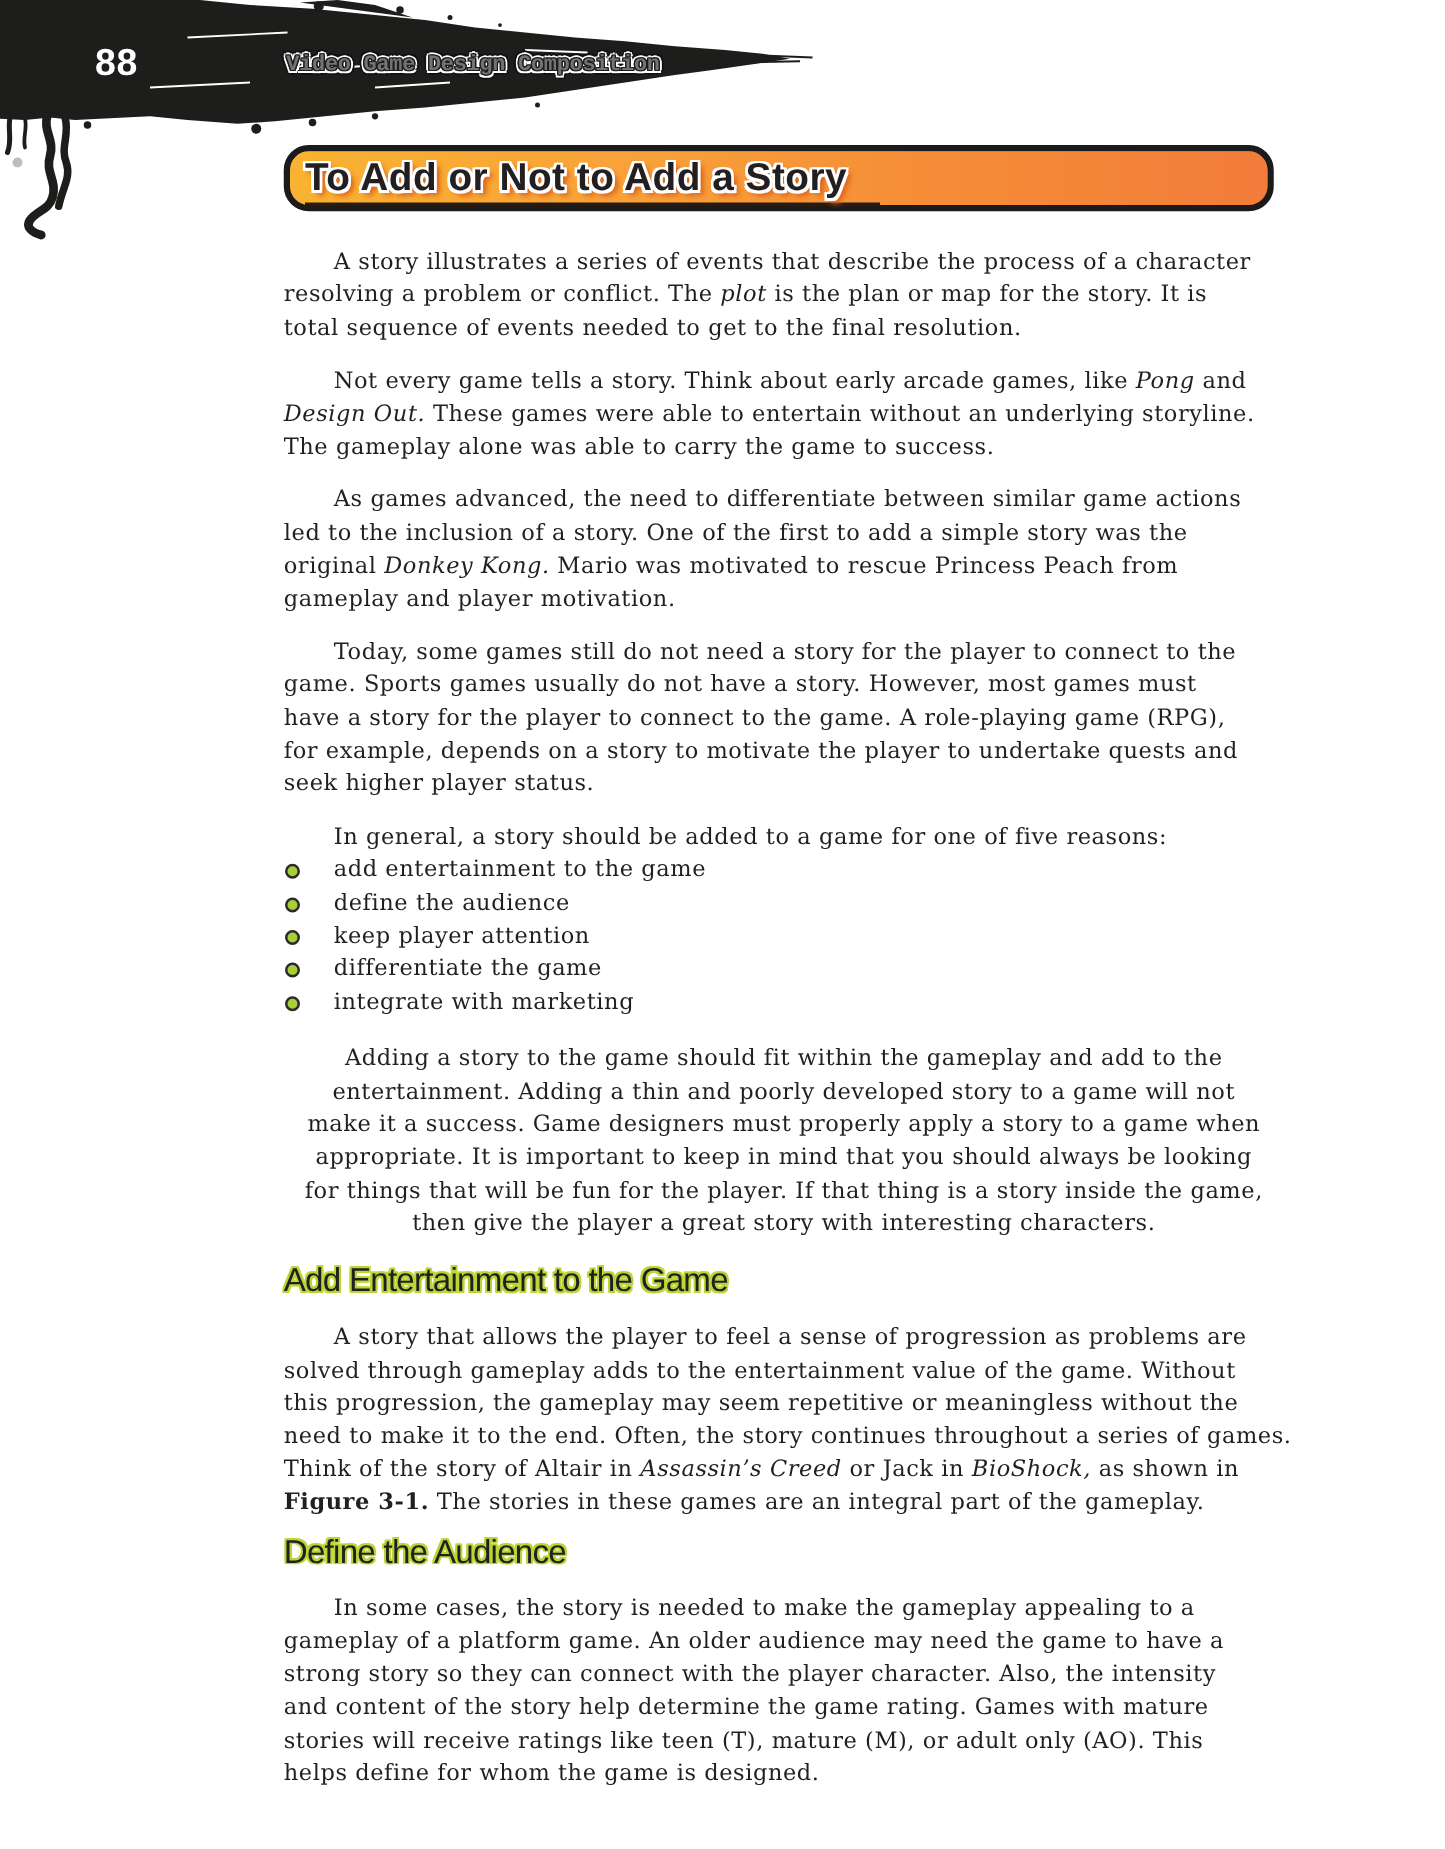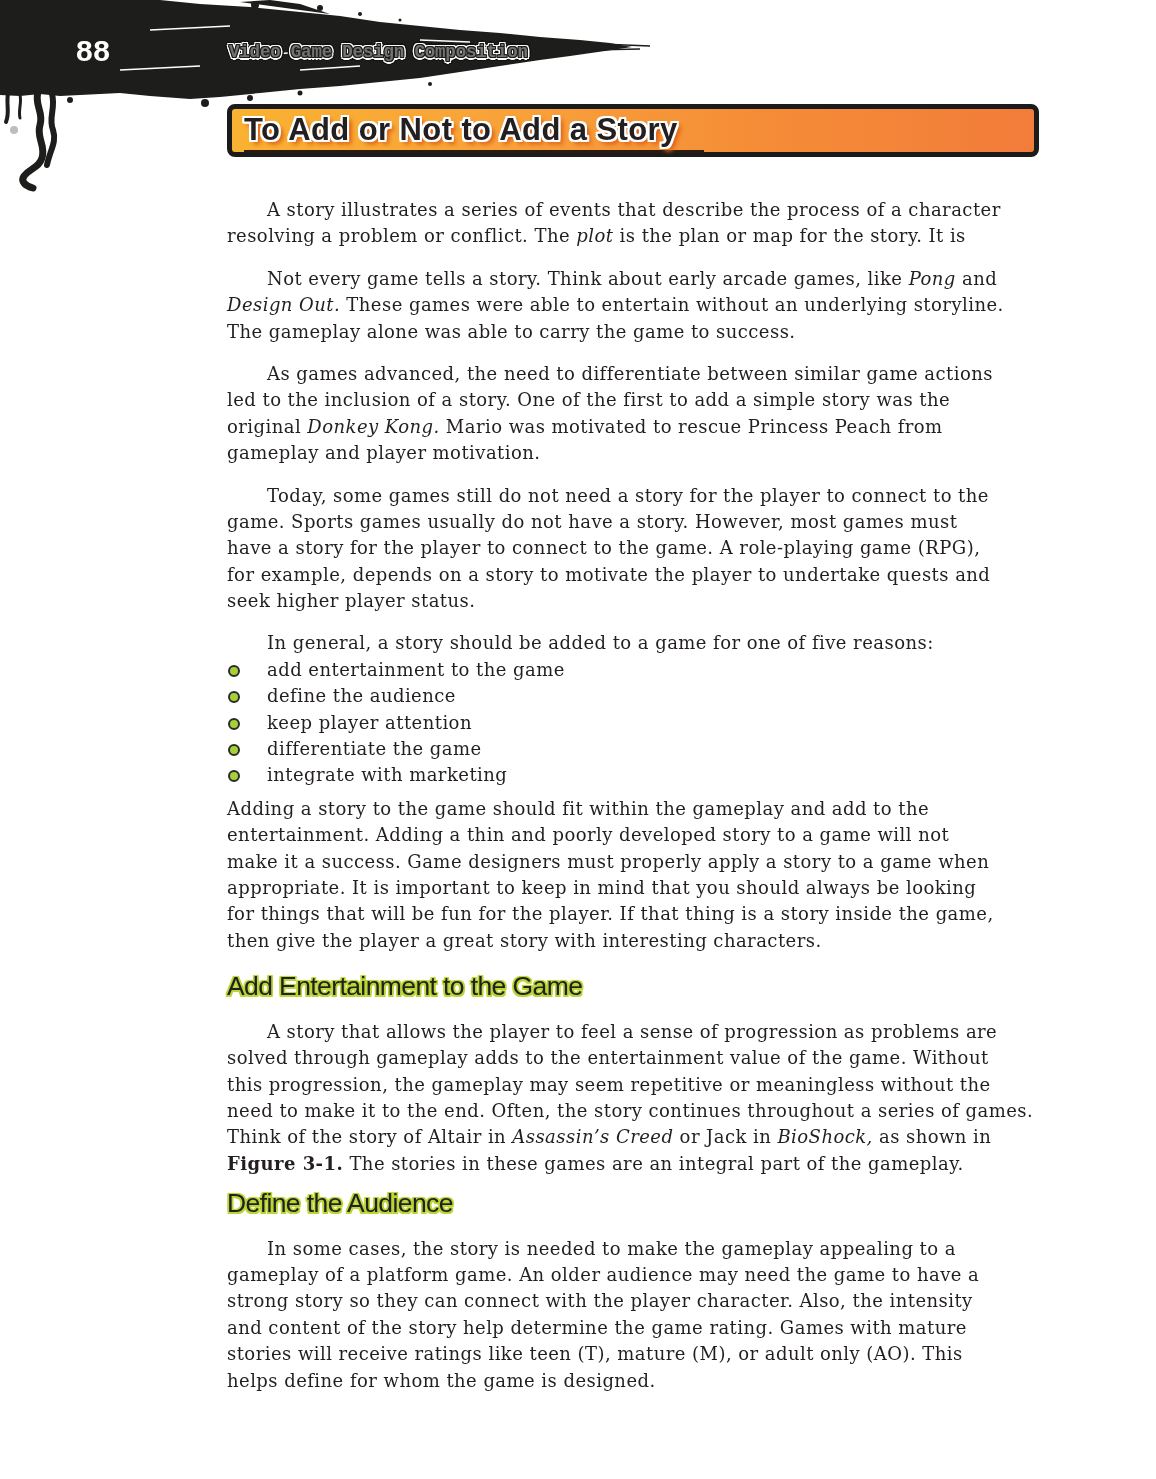--- a/index.html
+++ b/index.html
@@ -19,24 +19,23 @@
     text-shadow:
       1px 0 #1d1d1b, -1px 0 #1d1d1b, 0 1px #1d1d1b, 0 -1px #1d1d1b,
       1px 1px #1d1d1b, -1px -1px #1d1d1b, 1px -1px #1d1d1b, -1px 1px #1d1d1b,
       2.5px 0 #fff, -2.5px 0 #fff, 0 2.5px #fff, 0 -2.5px #fff,
       2px 2px #fff, -2px -2px #fff, 2px -2px #fff, -2px 2px #fff,
       4px 0 #111, -4px 0 #111, 0 4px #111, 0 -4px #111,
       3px 3px #111, -3px -3px #111, 3px -3px #111, -3px 3px #111;
   }
 
   .title-bar {
-    position:absolute; left:227px; top:104px; width:782px; height:43px;
-    border:5px solid #1b1b1b; border-radius:8px;
+    position:absolute; left:227px; top:116px; width:782px; height:43px;
+    border:5px solid #1b1b1b; border-radius:20px;
     background:linear-gradient(90deg, #f9b231 0%, #f8a23a 35%, #f58d37 65%, #f27c3a 100%);
-    padding-left:20px;
   }
   .title-underline {
     position:absolute; left:12px; bottom:-1px; width:460px; height:3px; background:#2a1a10;
   }
   .title-text {
     position:absolute; left:12px; top:2px;
     font-family:"Liberation Sans", sans-serif; font-weight:bold; font-size:31px;
     line-height:38px; color:#231f20; letter-spacing:0.4px; white-space:nowrap;
     text-shadow:
       2px 0 #fff, -2px 0 #fff, 0 2px #fff, 0 -2px #fff,
@@ -52,21 +51,21 @@
   }
   .line em { font-style:italic; }
   .line strong { font-weight:bold; }
   .indent { padding-left:40px;margin-top:16px; }
 
   .bullet-item { position:relative; padding-left:40px; }
   .bullet {
     position:absolute; left:1px; top:8px; width:8px; height:8px;
     border:2px solid #2b2b2b; border-radius:50%; background:#a6cf38;
   }
-  .after-list { margin-top:7px; }
+  .after-list { margin-top:19px;text-align:center; }
 
   .section-heading {
     height:34px; line-height:34px; white-space:nowrap;
     font-family:"Liberation Sans", sans-serif; font-size:26.5px; color:#231f20;
     letter-spacing:-0.6px;
     text-shadow:
       1.5px 0 #b8d635, -1.5px 0 #b8d635, 0 1.5px #b8d635, 0 -1.5px #b8d635,
       1.5px 1.5px #b8d635, -1.5px -1.5px #b8d635, 1.5px -1.5px #b8d635, -1.5px 1.5px #b8d635,
       0 0 3px #c6e04a;
   }
@@ -103,20 +102,21 @@
 <div class="title-bar">
   <div class="title-underline"></div>
   <div class="title-text">To Add or Not to Add a Story</div>
 </div>
 
 <div class="content">
 
   <div>
     <div class="line indent">A story illustrates a series of events that describe the process of a character</div>
     <div class="line"><span>resolving a problem or conflict. The </span><em>plot</em><span> is the plan or map for the story. It is</span></div>
+    <div class="line">total sequence of events needed to get to the final resolution.</div>
   </div>
 
   <div>
     <div class="line indent"><span>Not every game tells a story. Think about early arcade games, like </span><em>Pong</em><span> and</span></div>
     <div class="line"><em>Design Out.</em><span> These games were able to entertain without an underlying storyline.</span></div>
     <div class="line">The gameplay alone was able to carry the game to success.</div>
   </div>
 
   <div>
     <div class="line indent">As games advanced, the need to differentiate between similar game actions</div>

